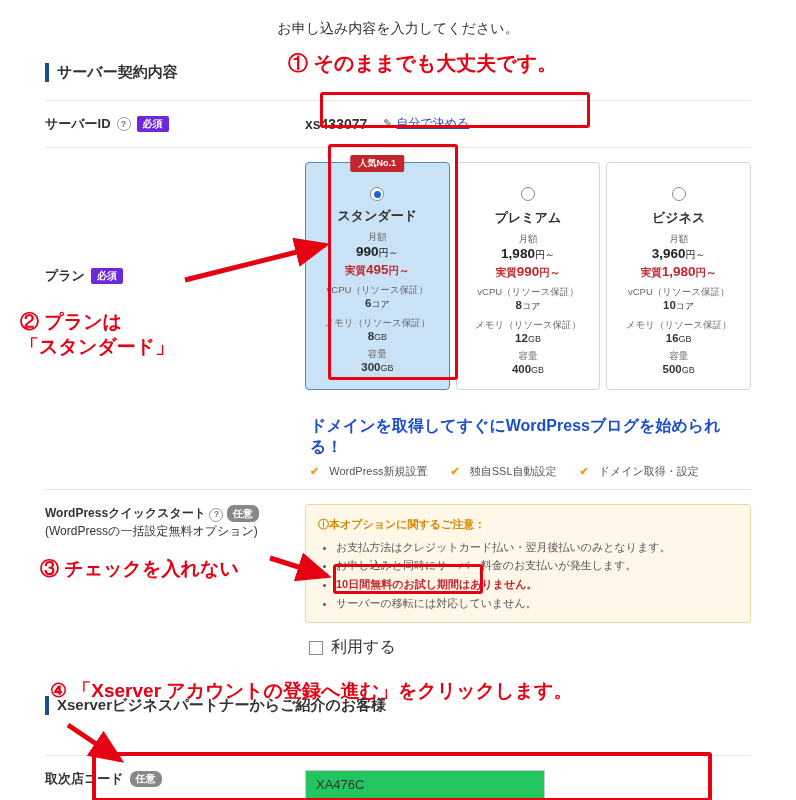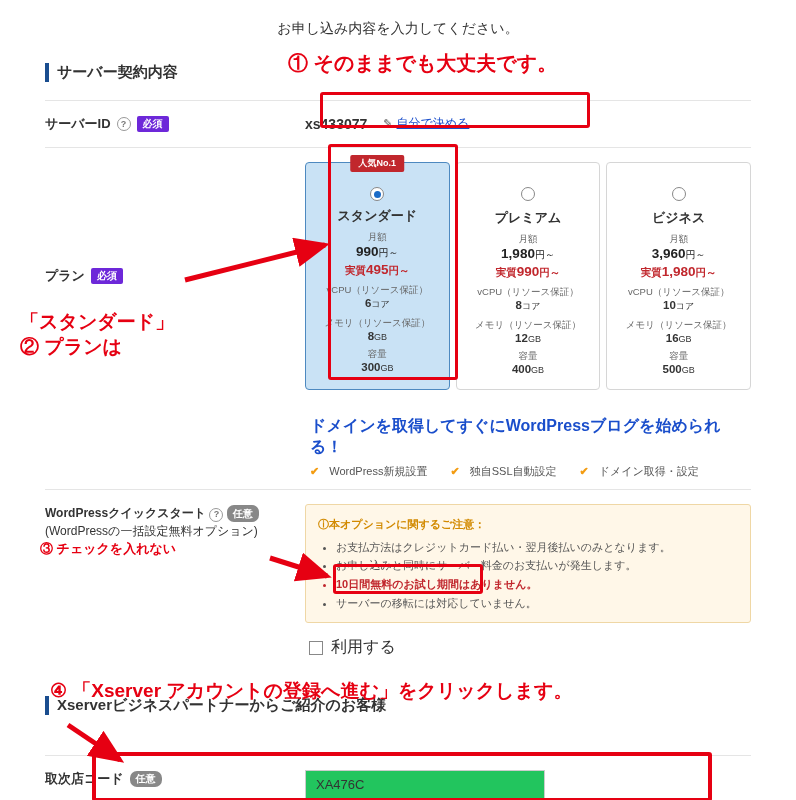--- a/index.html
+++ b/index.html
@@ -60,21 +60,21 @@
   .agency-input { border: 1px solid #ccc; padding: 6px 10px; font-size: 13px; width: 240px; background: #22c55e; color: #333; }
 
   
   .submit-wrap { text-align: center; margin-top: 16px; }
   .submit-btn { display: inline-block; width: 86%; background: #f39a2b; color: #fff; font-size: 14px; font-weight: bold; padding: 14px 0; border: none; border-radius: 3px; cursor: pointer; }
 
   
   .anno { color: #e60012; font-weight: bold; }
   .anno-1 { position: absolute; font-size: 20px; left: 288px; top: 50px; }
   .anno-2 { position: absolute; font-size: 19px; left: 20px; top: 310px; line-height: 1.3; }
-  .anno-3 { position: absolute; font-size: 13px; left: 40px; top: 540px; }
+  .anno-3 { position: absolute; font-size: 19px; left: 40px; top: 556px; }
   .anno-4 { position: absolute; font-size: 19px; left: 50px; top: 678px; }
 
   .red-box { position: absolute; border: 3px solid #e60012; border-radius: 3px; pointer-events: none; }
   .box-serverid { left: 320px; top: 92px; width: 270px; height: 36px; }
   .box-plan { left: 328px; top: 144px; width: 130px; height: 236px; }
   .box-checkbox { left: 333px; top: 564px; width: 150px; height: 30px; }
   .box-submit { left: 92px; top: 752px; width: 620px; height: 50px; border-width: 4px; }
 
   .arrow { position: absolute; pointer-events: none; }
   .wrap { position: relative; }
@@ -209,22 +209,22 @@
     </div>
   </div>
 
   <div class="submit-wrap">
     <button class="submit-btn">Xserverアカウントの登録へ進む</button>
   </div>
 </div>
 
 <div class="anno anno-1">① そのままでも大丈夫です。</div>
 <div class="anno anno-2">
-  <div>「スタンダード」</div>
-      <div>② プランは</div>
+  <div>② プランは</div>
+      <div>「スタンダード」</div>
 </div>
 <div class="anno anno-3">③ チェックを入れない</div>
 <div class="anno anno-4">④ 「Xserver アカウントの登録へ進む」をクリックします。</div>
 
 <div class="red-box box-serverid"></div>
 <div class="red-box box-plan"></div>
 <div class="red-box box-checkbox"></div>
 <div class="red-box box-submit"></div>
 
 <svg class="arrow" style="left:180px; top:230px; width:160px; height:60px;">

